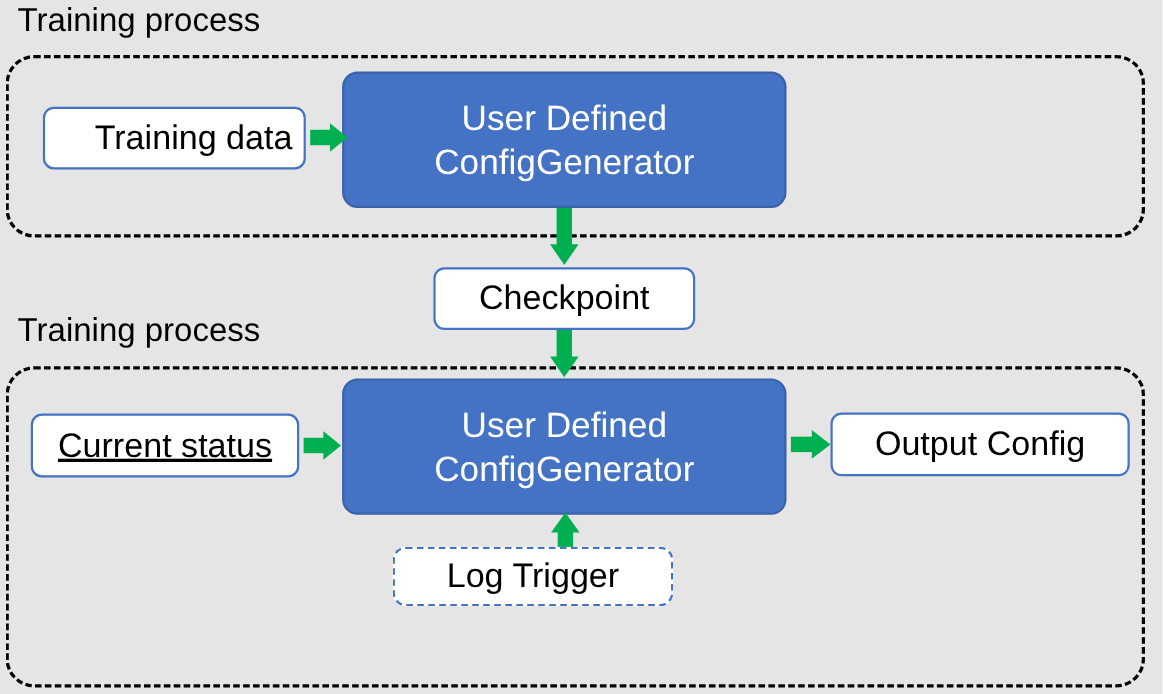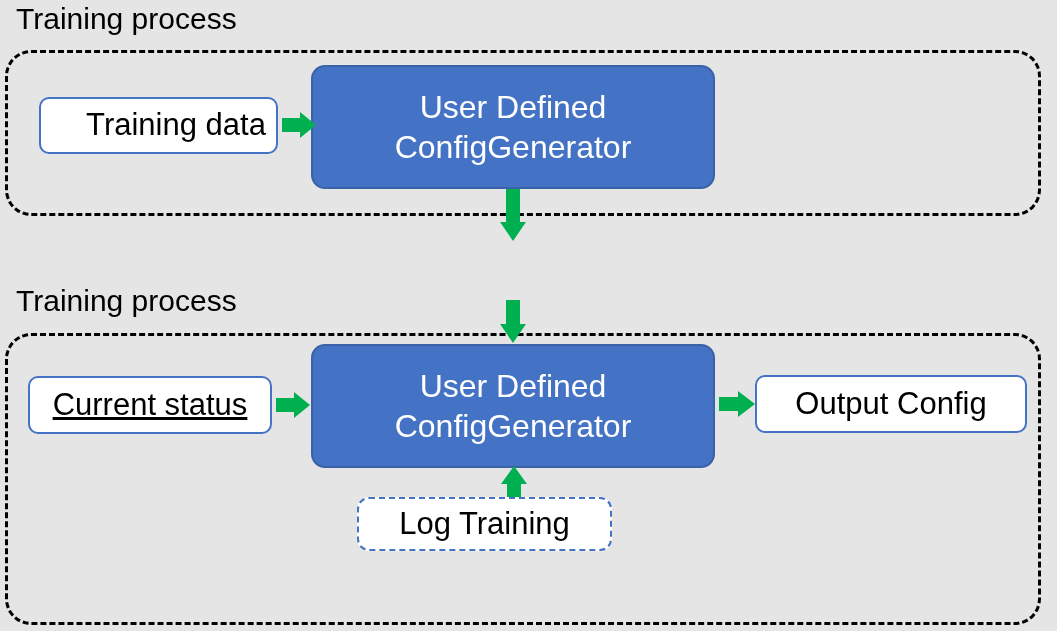--- a/index.html
+++ b/index.html
@@ -100,40 +100,43 @@
 
   <div class="abs io-box" style="left:39px; top:97px; width:239px; height:57px;padding-left:35px;">
     <span>Training data</span>
   </div>
 
   <div class="abs proc-box" style="left:311px; top:65px; width:404px; height:124px;">
     <span class="line">User Defined</span>
     <span class="line">ConfigGenerator</span>
   </div>
 
+  <div class="abs io-box" style="left:394px; top:243px; width:238px; height:57px;">
+    <span>Checkpoint</span>
+  </div>
 
   <div class="abs section-title" style="left:16px; top:286px;">Training process</div>
 
   <div class="abs group-box" style="left:5px; top:333px; width:1036px; height:292px;"></div>
 
   <div class="abs io-box" style="left:28px; top:376px; width:244px; height:58px;text-decoration:underline;">
     <span>Current status</span>
   </div>
 
   <div class="abs proc-box" style="left:311px; top:344px; width:404px; height:124px;">
     <span class="line">User Defined</span>
     <span class="line">ConfigGenerator</span>
   </div>
 
   <div class="abs io-box" style="left:755px; top:375px; width:272px; height:58px;">
     <span>Output Config</span>
   </div>
 
   <div class="abs trigger-box" style="left:357px; top:497px; width:255px; height:54px; z-index:3;">
-    <span>Log Training</span>
+    <span>Log Trigger</span>
   </div>
 
 
   <svg id="arrows" viewBox="0 0 1057 631">
 
     <g>
       <rect x="282" y="118" width="20" height="14" fill="#00B050"></rect>
       <polygon points="300,112 316,125 300,138" fill="#00B050"></polygon>
     </g>
 

